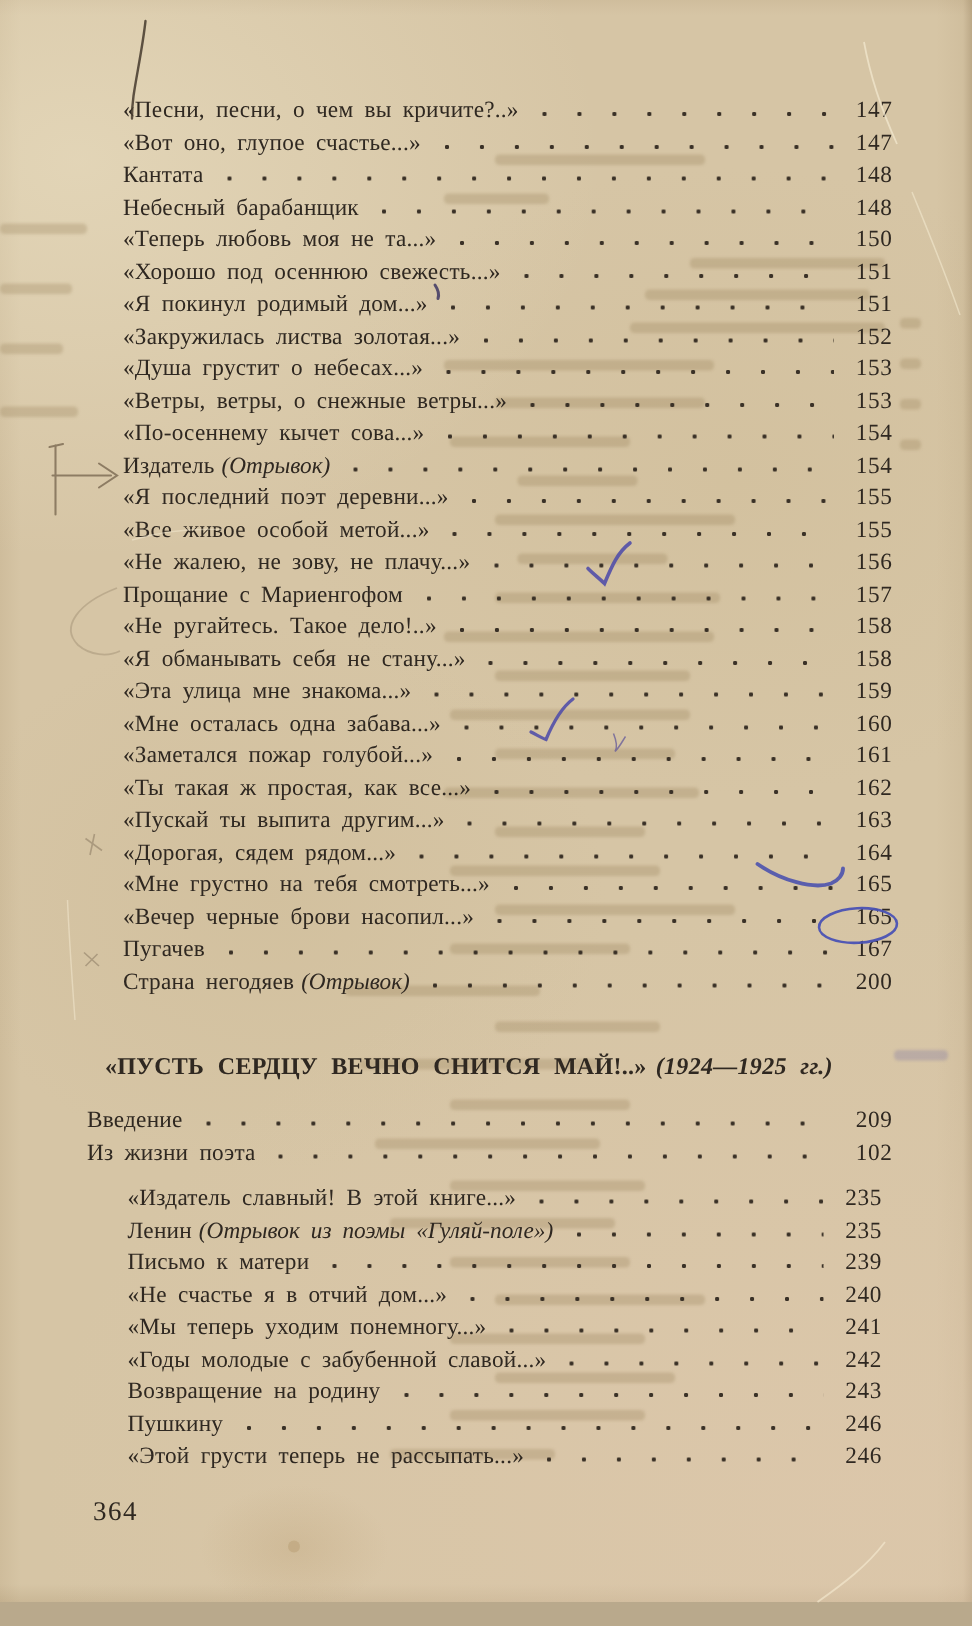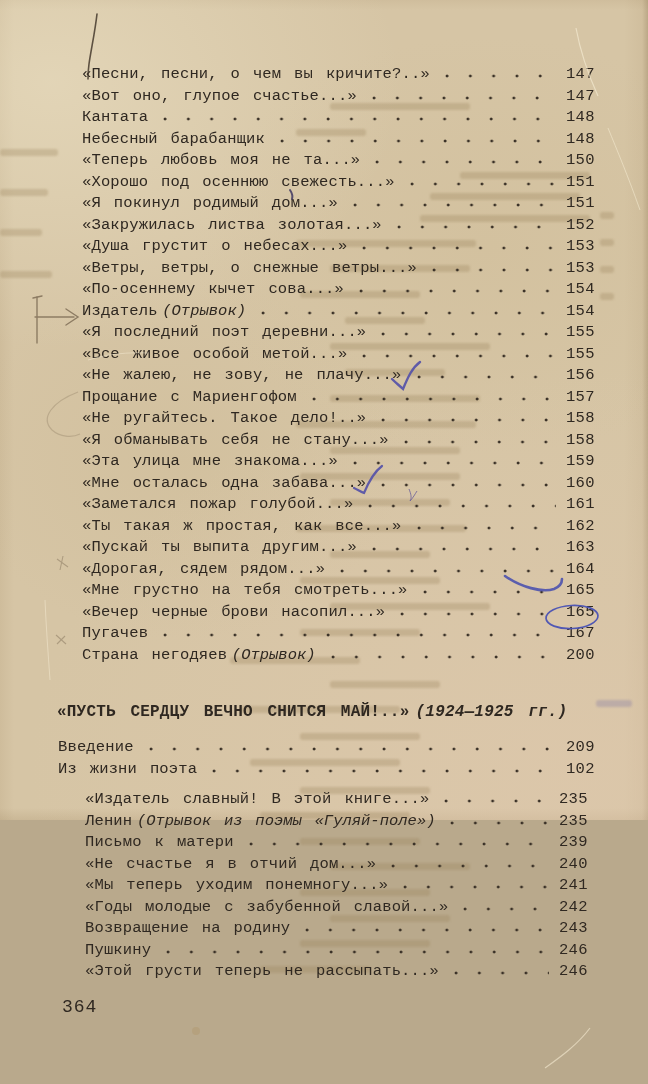--- a/index.html
+++ b/index.html
@@ -1,19 +1,19 @@
 <!DOCTYPE html>
 <html><head>
 <meta charset="utf-8">
 <style>
   html,body{margin:0;padding:0;}
   body{width:648px;height:1084px;overflow:hidden;background:#b9a98c;}
   .page{
-    position:relative;width:648px;height:820px;
-    font-family:Liberation Mono, monospace;
+    position:relative;width:648px;height:1068px;
+    font-family:Liberation Serif, serif;
     color:#2f2821;
     background-color:#d6c5a5;
     background-image:
       radial-gradient(90px 60px at 196px 1032px, rgba(187,160,118,.30), rgba(187,160,118,0) 70%),
       radial-gradient(500px 380px at 8% 10%, rgba(238,228,200,.50), rgba(238,228,200,0) 70%),
       radial-gradient(760px 560px at 88% 94%, rgba(224,200,174,.55), rgba(224,200,174,0) 72%),
       radial-gradient(420px 300px at 75% 30%, rgba(203,183,143,.28), rgba(203,183,143,0) 70%),
       radial-gradient(320px 260px at 28% 56%, rgba(198,178,138,.25), rgba(198,178,138,0) 70%),
       linear-gradient(90deg, rgba(140,112,72,.10) 0, rgba(140,112,72,0) 14px),
       linear-gradient(270deg, rgba(110,84,48,.26) 0, rgba(140,112,72,.08) 6px, rgba(140,112,72,0) 24px),
@@ -28,21 +28,21 @@
   .t{white-space:nowrap;word-spacing:.22em;letter-spacing:.15px;}
   .ti{white-space:nowrap;font-style:italic;word-spacing:.22em;}
   .ti:not(:empty){margin-left:.3em;}
   .leader{
     flex:1 1 auto;min-width:10px;height:4px;align-self:baseline;
     margin:0 7px 0 9px;
     background-image:radial-gradient(circle at 2px 2px, #3a3127 0 1.25px, rgba(0,0,0,0) 1.7px);
     background-size:23.3px 4px;background-repeat:repeat-x;background-position:6px 0;
   }
   .num{min-width:32px;text-align:right;font-size:15.5px;letter-spacing:.4px;}
-  .heading{position:absolute;left:57px;top:703px;margin:0;font-size:16px;font-weight:bold;
+  .heading{position:absolute;left:70px;top:703px;margin:0;font-size:16px;font-weight:bold;
     white-space:nowrap;letter-spacing:.2px;word-spacing:.3em;}
   .h-dates{font-style:italic;margin-left:.38em;}
   .folio{position:absolute;left:62px;top:997px;font-size:18px;letter-spacing:1px;}
   .ghosts{position:absolute;inset:0;}
   .ghost{position:absolute;height:7px;border-radius:3px;background:rgba(152,128,90,.30);filter:blur(1.1px);}
   .ghost.b{background:rgba(110,105,160,.28);}
   .marks{position:absolute;inset:0;pointer-events:none;}
 </style>
 </head>
 <body>

